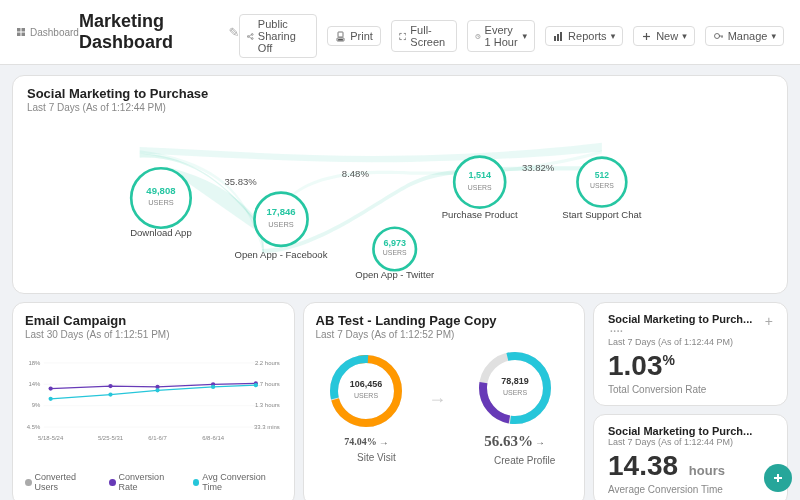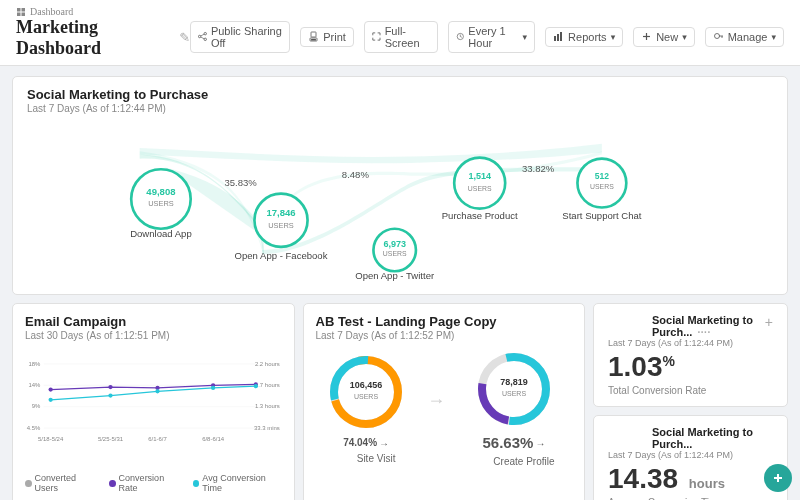--- a/index.html
+++ b/index.html
@@ -1,33 +1,33 @@
 <!DOCTYPE html>
 <html><head>
   <meta charset="utf-8">
   <style>
     * { box-sizing: border-box; margin: 0; padding: 0; }
     body { font-family: -apple-system, BlinkMacSystemFont, 'Segoe UI', sans-serif; background: #f0f2f5; font-size: 12px; color: #333; width: 800px; height: 500px; overflow: hidden; }
 
     
     .header { background: #fff; padding: 6px 16px 6px 16px; border-bottom: 1px solid #e0e0e0; display: flex; align-items: center; justify-content: space-between; }
-    .header-left { display: flex; flex-direction: column; font-family: Liberation Serif, serif; }
+    .header-left { display: flex; flex-direction: row; }
     .breadcrumb { font-size: 10px; color: #888; display: flex; align-items: center; gap: 4px; }
     .breadcrumb svg { width: 10px; height: 10px; }
     .title-row { display: flex; align-items: center; gap: 6px; }
     .page-title { font-size: 18px; font-weight: 700; color: #222; }
     .edit-icon { color: #aaa; cursor: pointer; font-size: 13px; }
     .header-right { display: flex; align-items: center; gap: 10px; }
     .header-btn { display: flex; align-items: center; gap: 4px; font-size: 11px; color: #555; cursor: pointer; padding: 3px 7px; border: 1px solid #ddd; border-radius: 4px; background: #fff; margin-top: 8px; }
 
     
     .main { padding: 10px 12px; display: flex; flex-direction: column; gap: 8px; height: calc(500px - 52px); overflow: hidden; }
 
     
-    .card { background: #fff; border-radius: 5px; border: 1px solid #e0e0e0; }
+    .card { background: #fff; border-radius: 12px; border: 1px solid #e0e0e0; }
 
     
     .funnel-card { padding: 10px 14px; }
     .card-title { font-size: 13px; font-weight: 700; color: #222; }
     .card-subtitle { font-size: 10px; color: #888; margin-top: 1px; }
 
     
     .funnel-area { position: relative; height: 170px; }
     .funnel-svg { width: 100%; height: 100%; }
 
@@ -43,24 +43,24 @@
     .chart-svg { width: 100%; height: 100%; }
 
     .chart-legend { display: flex; gap: 12px; margin-top: 16px; font-size: 9px; color: #666; }
     .legend-item { display: flex; align-items: center; gap: 3px; }
     .legend-dot { width: 7px; height: 7px; border-radius: 50%; }
 
     
     .donut-row { display: flex; align-items: center; justify-content: space-around; margin-top: 8px; }
     .donut-item { display: flex; flex-direction: column; align-items: center; gap: 3px; }
     .donut-label { font-size: 10px; color: #666; margin-left: 20px; }
-    .arrow-row { display: flex; align-items: center; gap: 2px; font-size: 9px; color: #555; margin: 2px 16px; }
-
-    
-    .metric-title { font-size: 11px; font-weight: 700; color: #222; margin-left: 44px; }
+    .arrow-row { display: flex; align-items: center; gap: 2px; font-size: 9px; color: #555; margin: 2px 16px; font-family: Liberation Serif, serif; }
+
+    
+    .metric-title { font-size: 11px; font-weight: 700; color: #222; }
     .metric-subtitle { font-size: 9px; color: #888; }
     .metric-big { font-size: 28px; font-weight: 700; color: #333; line-height: 1.1; margin-top: 4px; }
     .metric-big sup { font-size: 14px; }
     .metric-desc { font-size: 10px; color: #888; margin-top: 2px; }
     .metric-card-header { display: flex; justify-content: space-between; align-items: flex-start; }
     .more-icon { font-size: 14px; color: #aaa; cursor: pointer; }
 
     
     .fab { position: absolute; bottom: 8px; right: 8px; width: 28px; height: 28px; background: #26a69a; border-radius: 50%; display: flex; align-items: center; justify-content: center; color: #fff; font-size: 16px; cursor: pointer; }
   </style>

